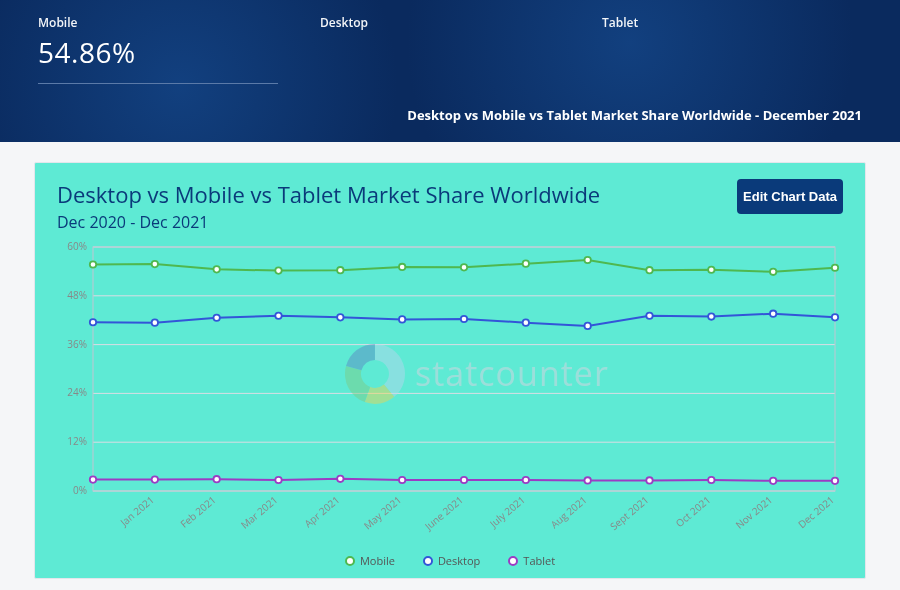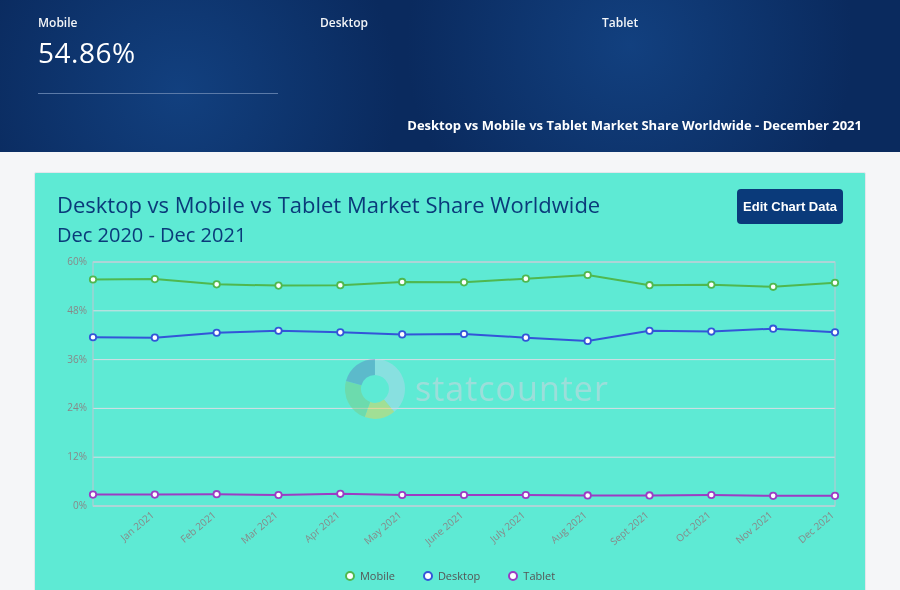--- a/index.html
+++ b/index.html
@@ -27,21 +27,21 @@
   .stat-label {
     font-size: 12px;
     font-weight: 600;
     opacity: 0.95;
     margin-bottom: 2px;
   }
   .stat-value {
     font-size: 28px;
     font-weight: 400;
     border-bottom: 1px solid #5b7aa8;
-    padding-bottom: 22px;
+    padding-bottom: 12px;
     letter-spacing: 0.5px;
   }
   .hero-title {
     text-align: right;
     font-size: 13px;
     font-weight: 700;
     margin-top: 22px;
   }
   .card {
     background: #5eead4;
@@ -55,21 +55,21 @@
     justify-content: space-between;
     align-items: flex-start;
     margin-bottom: 8px;
   }
   .card-title {
     font-size: 22px;
     font-weight: 400;
     color: #0a3a7a;
   }
   .card-sub {
-    font-size: 20px;
+    font-size: 16px;
     color: #0a3a7a;
     margin-top: 2px;
   }
   .edit-btn {
     background: #0a3a7a;
     color: #fff;
     border: none;
     border-radius: 4px;
     padding: 10px 6px;
     font-size: 13px;

